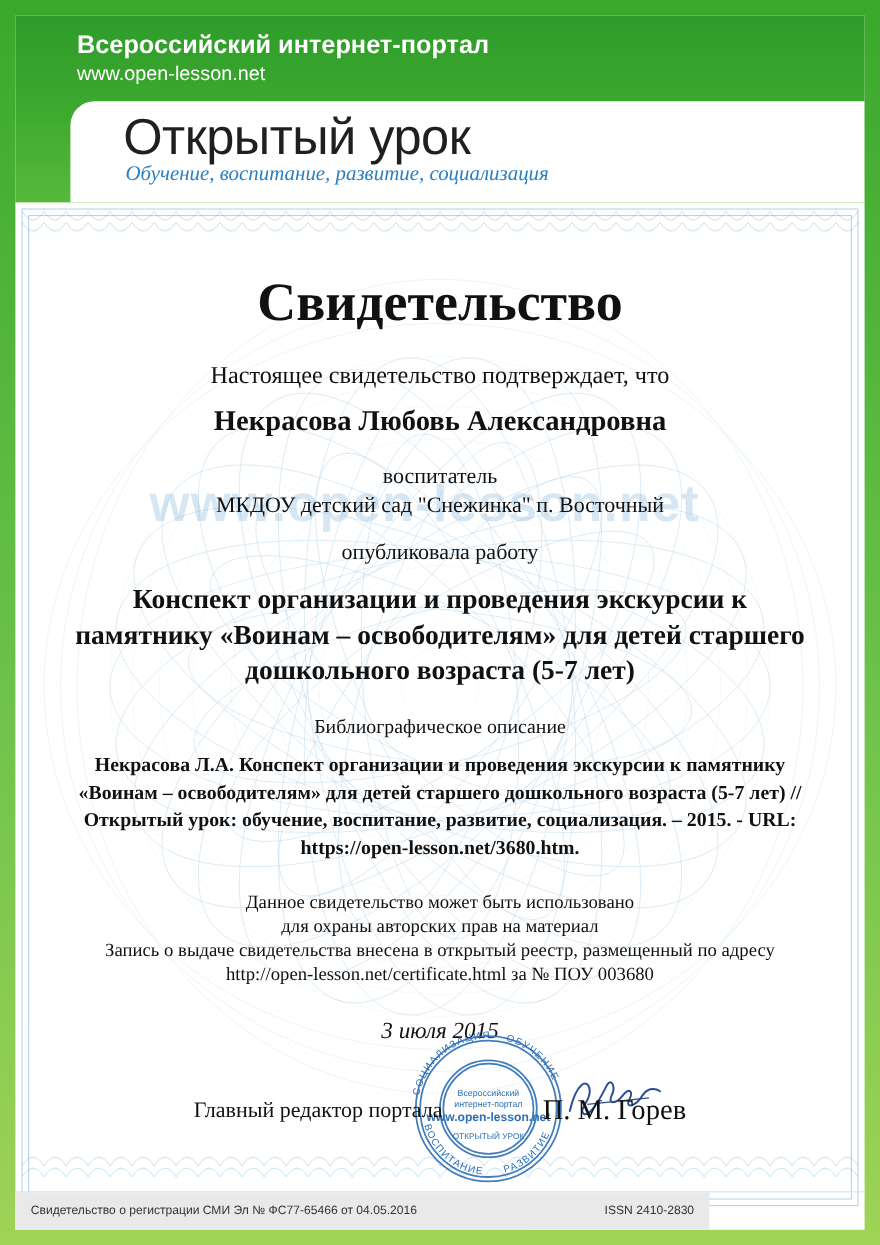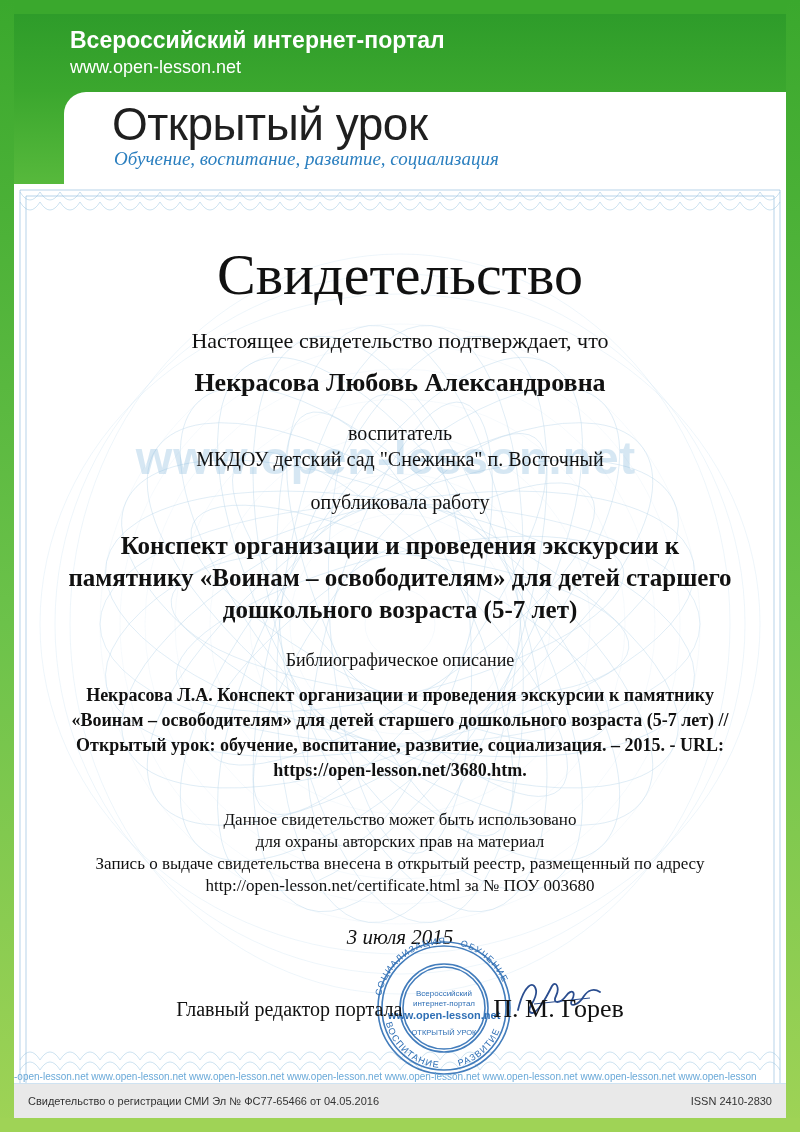--- a/index.html
+++ b/index.html
@@ -126,22 +126,22 @@
     position: absolute;
     left: 14px;
     top: 184px;
     width: 772px;
     height: 918px;
     text-align: center;
     color: #111111;
   }
   .cert-title {
     margin-top: 60px;
-    font-size: 58px;
-    font-weight: normal;
+    font-size: 49px;
+    font-weight: bold;
     letter-spacing: 0px;
     line-height: 62px;
   }
   .line-confirms {
     margin-top: 22px;
     font-size: 22px;
   }
   .recipient {
     margin-top: 14px;
     font-size: 26px;
@@ -236,21 +236,21 @@
     white-space: nowrap;
     font-family: "Liberation Sans", sans-serif;
     font-size: 10px;
     color: #6aa9d8;
     line-height: 14px;
   }
   .footer-bar {
     position: absolute;
     left: 14px;
     bottom: 14px;
-    width: 772px;
+    width: 631px;
     height: 34px;
     background: #e9e9e9;
     display: flex;
     align-items: center;
     justify-content: space-between;
     padding: 0 14px;
     box-sizing: border-box;
     font-family: "Liberation Sans", sans-serif;
     font-size: 11px;
     color: #333333;
@@ -421,19 +421,18 @@
       </svg>
     </div>
 
     <div class="sign-row">
       <div class="sign-label">Главный редактор портала</div>
       <div class="sign-name">П. М. Горев</div>
     </div>
   </div>
 
   <div class="footer-divider"></div>
-  <div class="footer-strip">-open-lesson.net www.open-lesson.net www.open-lesson.net www.open-lesson.net www.open-lesson.net www.open-lesson.net www.open-lesson.net www.open-lesson</div>
   <div class="footer-bar">
     <div>Свидетельство о регистрации СМИ Эл № ФС77-65466 от 04.05.2016</div>
     <div>ISSN 2410-2830</div>
   </div>
 
 </div>
 
 </body></html>

